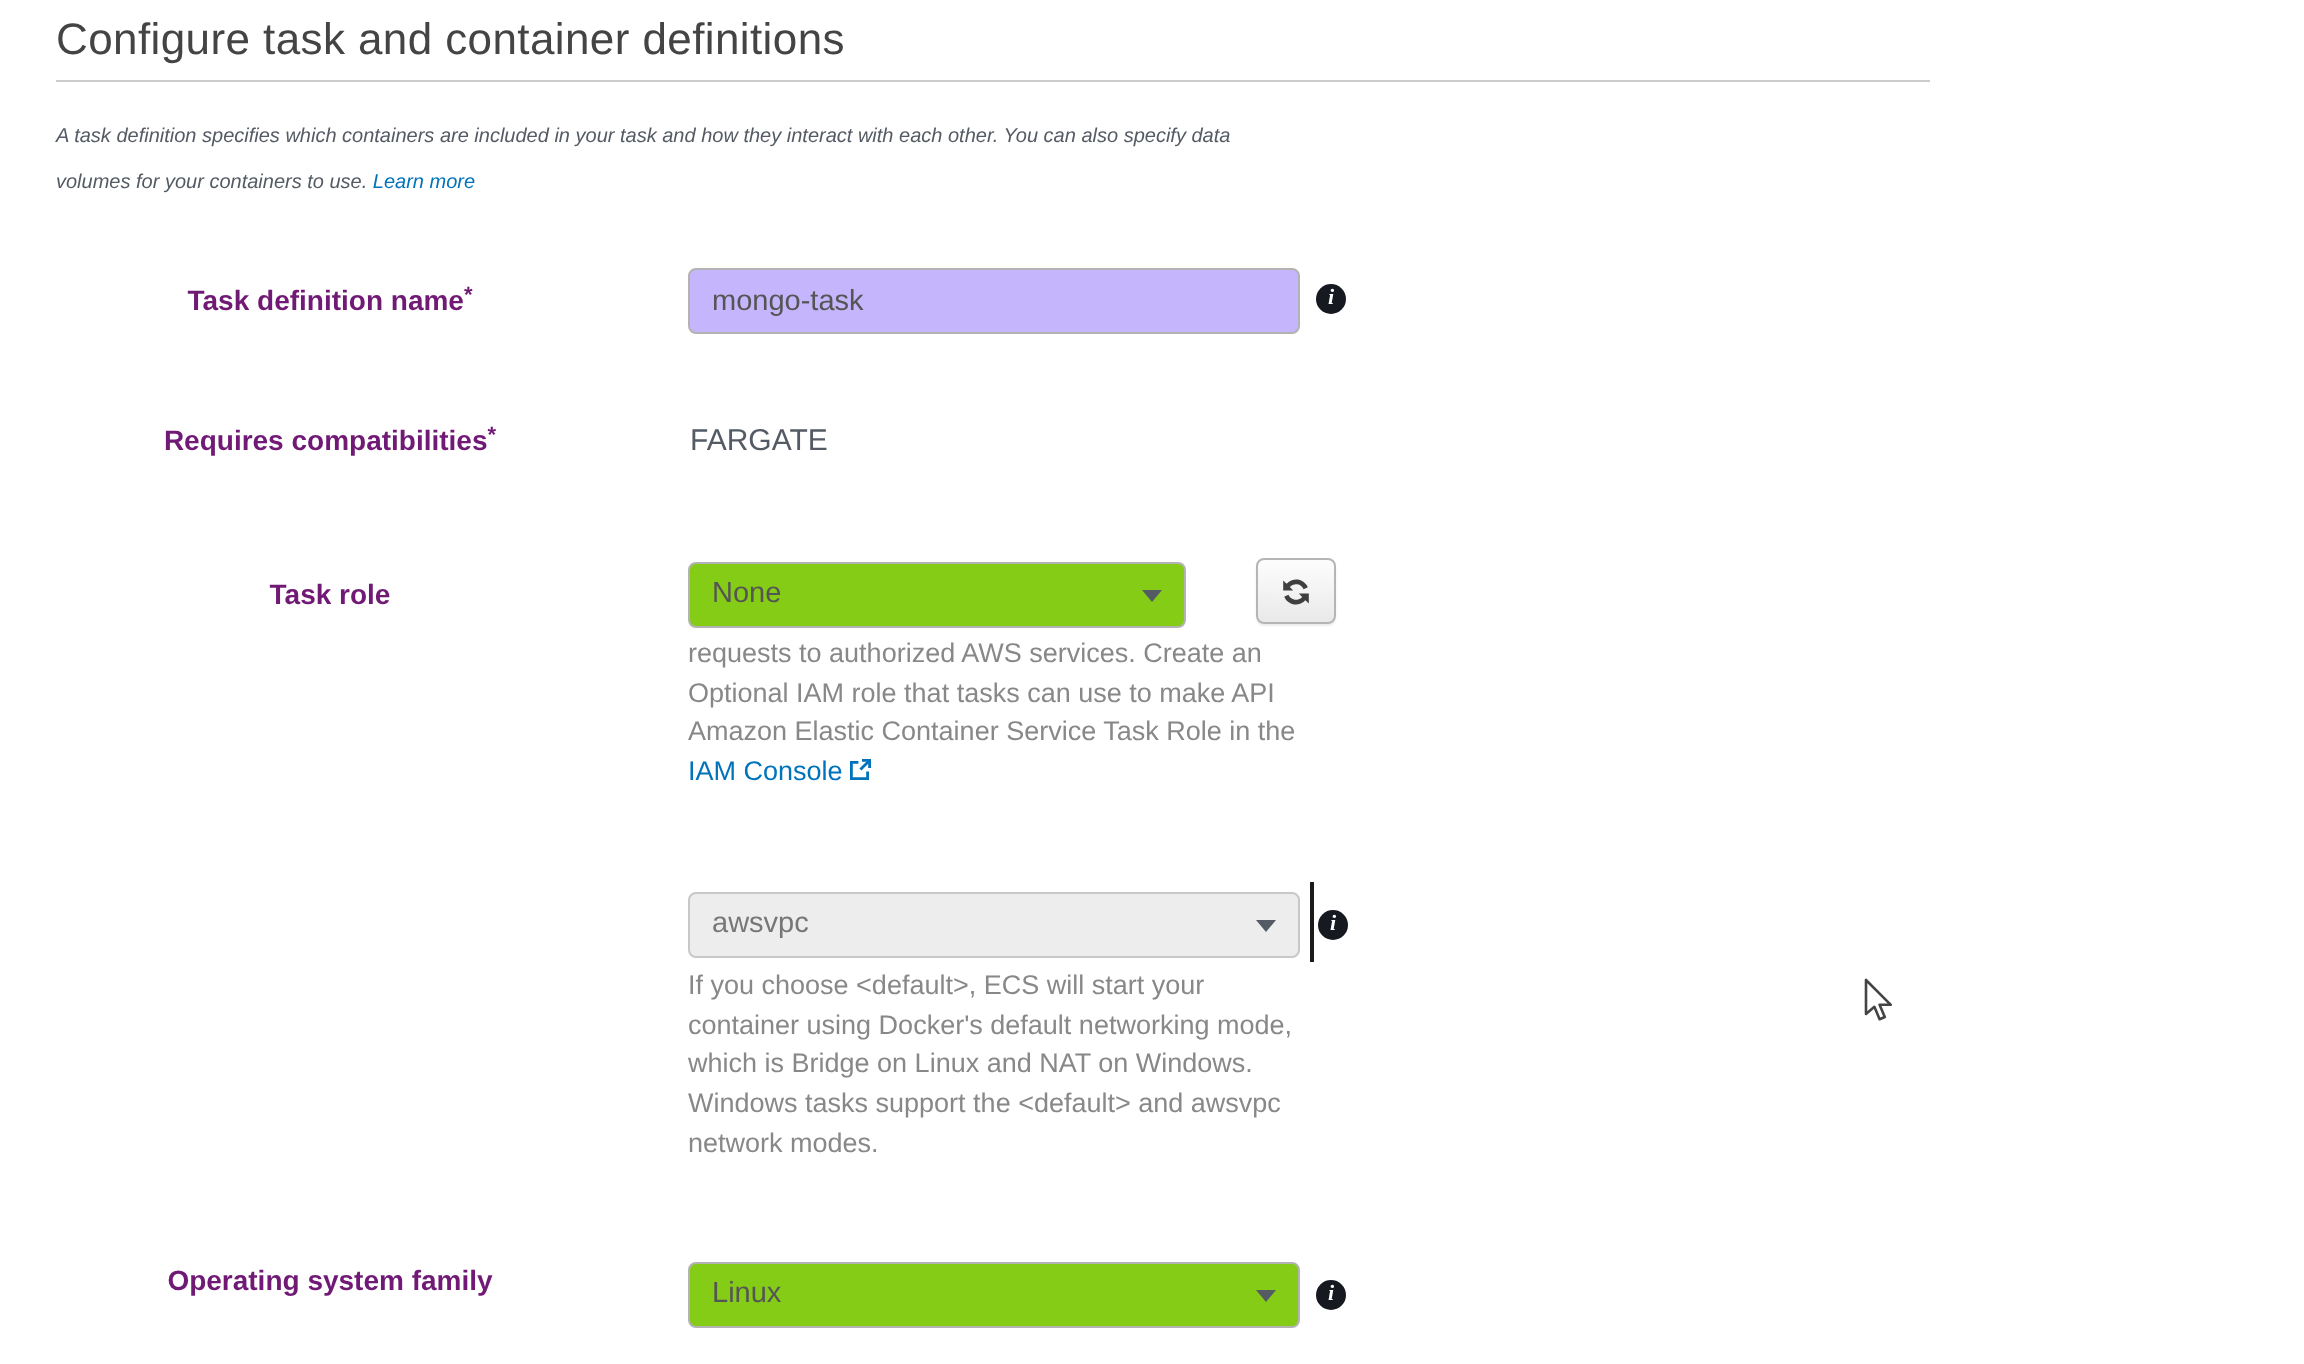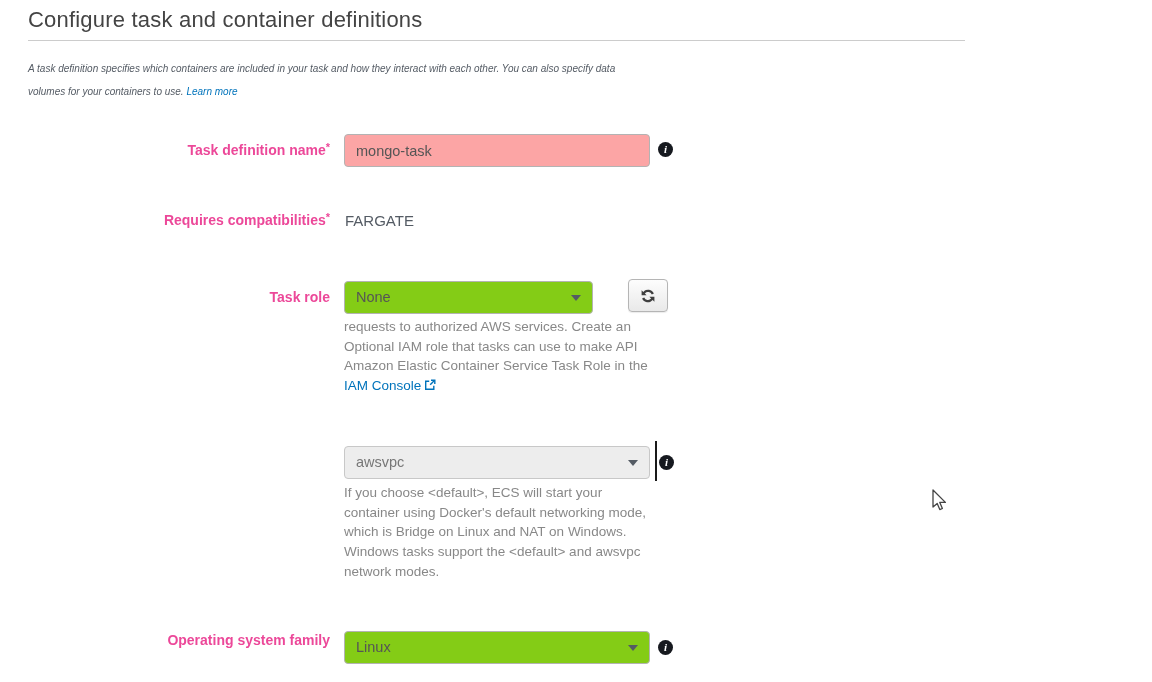--- a/index.html
+++ b/index.html
@@ -9,28 +9,28 @@
 
   .page-title { position:absolute; left:28px; top:7px; font-size:22px; font-weight:400;
                 color:#444444; letter-spacing:0.2px; }
   .title-rule { position:absolute; left:28px; top:40px; width:937px; height:0;
                 border-top:1px solid #cccccc; }
 
   .intro { position:absolute; left:28px; top:57px; width:920px; font-size:10px;
            color:#545b64; line-height:23px;font-style:italic; }
   a.link { color:#0073bb; text-decoration:none; cursor:pointer; }
 
-  .form-label { position:absolute; left:0; width:330px; text-align:right;
-                font-size:14px; font-weight:bold; color:#ec4899; }
+  .form-label { position:absolute; left:0; width:330px; text-align:center;
+                font-size:14px; font-weight:bold; color:#701a75; }
   .req { font-size:11px; position:relative; top:-4px; }
 
   .text-input { position:absolute; left:344px; width:306px; height:33px;
                 border:1px solid #b3b3b3; border-radius:4px; padding:0 11px;
                 font-family:"Liberation Sans", sans-serif; font-size:14.5px;
-                color:#555555; background:#fca5a5; outline:none; }
+                color:#555555; background:#c4b5fd; outline:none; }
 
   .sel { position:absolute; height:33px; background:#84cc16; border:1px solid #b3b3b3;
          border-radius:4px; font-size:14.5px; color:#555555; line-height:31px;
          padding-left:11px; cursor:pointer; }
   .sel.disabled { background:#ededed; color:#777777; border-color:#c8c8c8; cursor:default; }
   .caret { position:absolute; right:11px; top:13px; width:0; height:0;
            border-left:5px solid transparent; border-right:5px solid transparent;
            border-top:6px solid #545b64; }
 
   .static-value { position:absolute; left:345px; font-size:15px; color:#545b64; }

